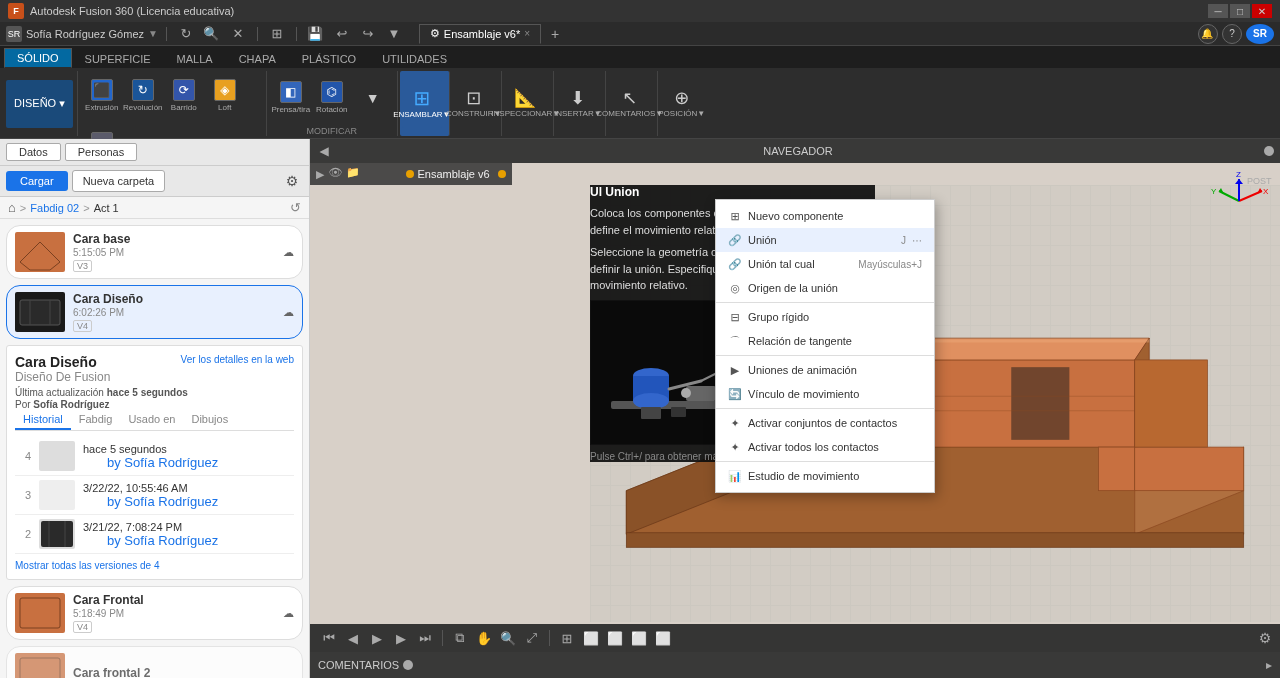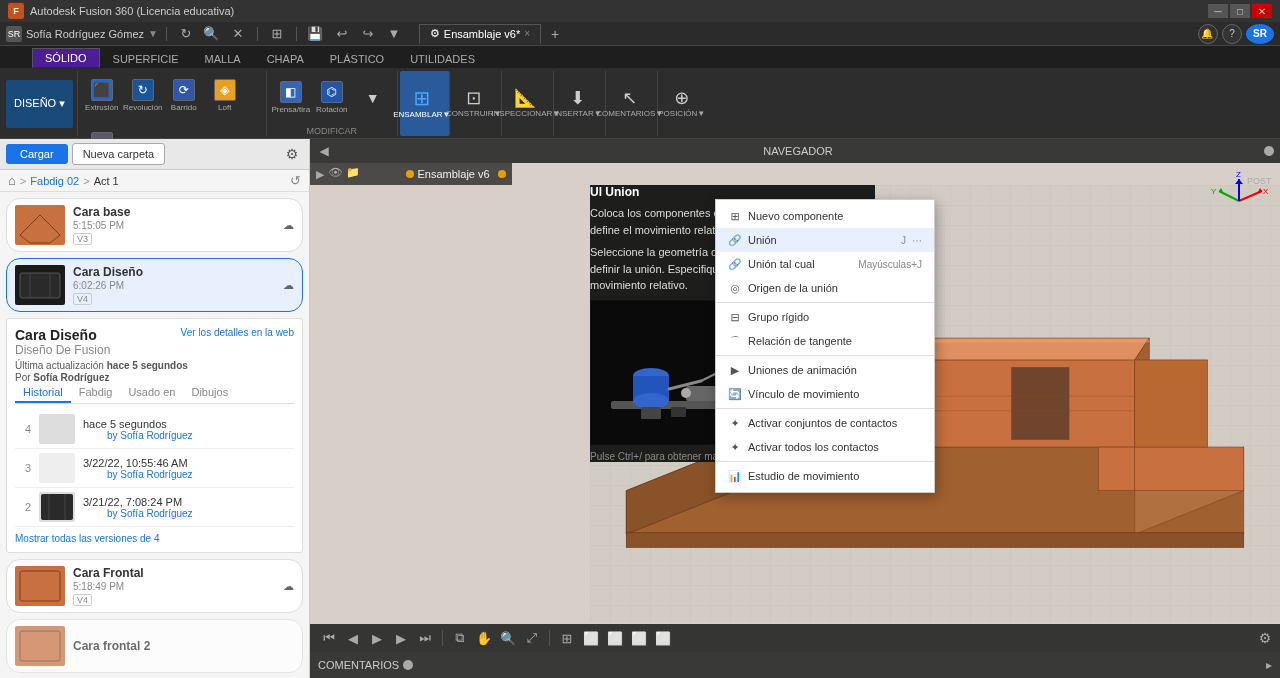--- a/index.html
+++ b/index.html
@@ -60,25 +60,24 @@
       color: #aaa;
       cursor: pointer;
       border-top: 1px solid transparent;
       border-left: 1px solid transparent;
       border-right: 1px solid transparent;
       height: 20px;
       display: flex;
       align-items: center;
     }
     .ribbon-tab.active {
-      background: #4c1d95;
+      background: #0369a1;
       color: #fff;
       border-color: #555;
       border-bottom: 1px solid #2d2d2d;
-      margin-left: 28px;
     }
     #ribbon-content {
       display: flex;
       align-items: stretch;
       padding: 3px 4px 2px;
       gap: 2px;
       height: 70px;
     }
     .ribbon-group {
       display: flex;
@@ -272,21 +271,21 @@
       display: flex;
       gap: 8px;
       align-items: center;
       padding: 4px 0;
       border-bottom: 1px solid #eee;
     }
     .history-num { font-size: 11px; color: #888; width: 16px; text-align: right; flex-shrink: 0; }
     .history-thumb { width: 36px; height: 30px; background: #eee; border-radius: 2px; flex-shrink: 0; }
     .history-info { flex: 1; }
     .history-time { font-size: 11px; color: #333; font-weight: 500; }
-    .history-by { font-size: 10px; color: #888; padding-left: 24px; }
+    .history-by { font-size: 13px; color: #888; padding-left: 24px; }
     .history-by span { color: #1a73e8; }
     .show-versions { font-size: 10px; color: #1a73e8; cursor: pointer; margin-top: 6px; }
 
     
     #canvas-area {
       flex: 1;
       background: #d8d0c8;
       position: relative;
       overflow: hidden;
     }
@@ -627,20 +626,24 @@
           <span class="ribbon-btn-label">POSICIÓN▼</span>
         </button>
       </div>
     </div>
   </div>
 </div>
 
 <div id="main-layout">
 
   <div id="left-panel">
+    <div id="panel-top">
+      <button class="panel-top-btn">Datos</button>
+      <button class="panel-top-btn">Personas</button>
+    </div>
     <div id="panel-actions">
       <button id="cargar-btn">Cargar</button>
       <button id="nueva-carpeta-btn">Nueva carpeta</button>
       <button id="settings-icon-btn">⚙</button>
     </div>
     <div id="breadcrumb-bar">
       <span class="breadcrumb-home">⌂</span>
       <span class="breadcrumb-sep">&gt;</span>
       <span class="breadcrumb-item">Fabdig 02</span>
       <span class="breadcrumb-sep">&gt;</span>

